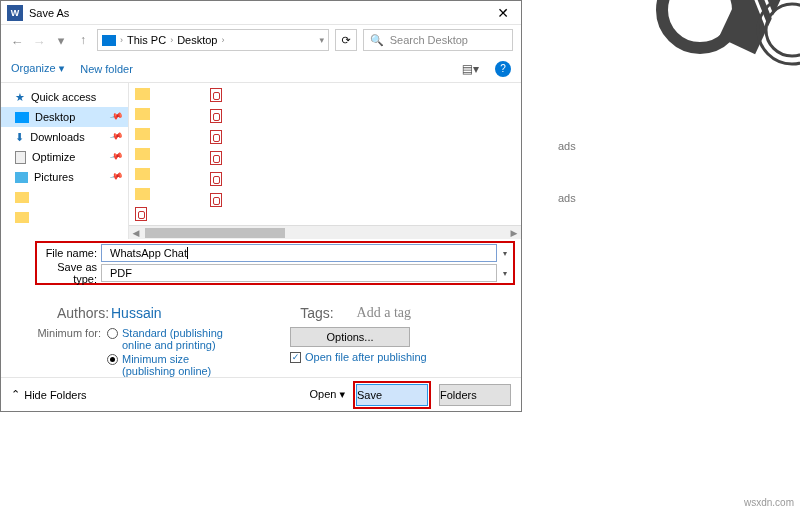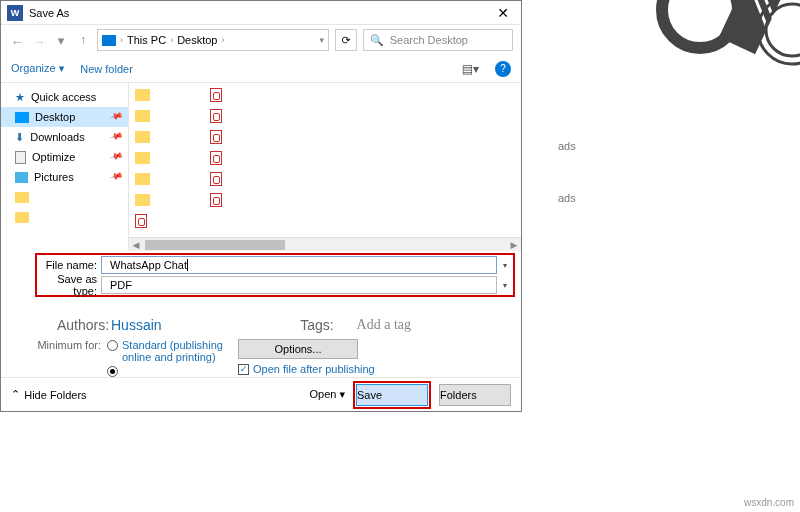--- a/index.html
+++ b/index.html
@@ -57,21 +57,21 @@
 .meta .mlbl { color: #666; width: 48px; text-align: right; }
 .meta .mval { color: #1a6fb5; cursor: pointer; }
 .meta .mval.grey { color: #888; font-family: Liberation Serif, serif; }
 .optimize { display: flex; padding: 6px 0 0 30px; gap: 6px; font-size: 11px; }
 .optimize .olbl { color: #666; width: 70px; text-align: right; }
 .radios { display: flex; flex-direction: column; gap: 2px; }
 .radio-row { display: flex; gap: 4px; align-items: flex-start; cursor: pointer; }
 .radio { width: 11px; height: 11px; border: 1px solid #555; border-radius: 50%; margin-top: 1px; display: flex; align-items: center; justify-content: center; }
 .radio.sel::after { content: ""; width: 5px; height: 5px; background: #000; border-radius: 50%; }
 .radio-txt { color: #1a6fb5; line-height: 12px; }
-.right-opts { display: flex; flex-direction: column; gap: 4px; }
+.right-opts { display: flex; flex-direction: column; gap: 4px; margin-left: 52px; }
 .opt-btn { width: 120px; height: 20px; border: 1px solid #adadad; background: #e1e1e1; text-align: center; line-height: 18px; font-size: 11px; cursor: pointer; }
 .chk-row { display: flex; align-items: center; gap: 4px; font-size: 11px; color: #1a6fb5; cursor: pointer; }
 .chk { width: 11px; height: 11px; border: 1px solid #555; display: flex; align-items: center; justify-content: center; font-size: 9px; color: #1a6fb5; }
 .footer { display: flex; align-items: center; height: 34px; padding: 0 10px; gap: 8px; border-top: 1px solid #e5e5e5; }
 .hide-folders { display: flex; align-items: center; gap: 4px; font-size: 11px; cursor: pointer; }
 .footer .spacer { flex: 1; }
 .tools { font-size: 11px; cursor: pointer; }
 .btn { width: 72px; height: 22px; border: 1px solid #adadad; background: #e1e1e1; text-align: left; line-height: 20px; font-size: 11px; cursor: pointer; }
 .btn.primary { background: #cfe4fb; border-color: #2994e6; }
 .save-wrap { border: 2px solid #d00000; padding: 1px; }
@@ -255,20 +255,21 @@
 
   <div class="optimize">
     <div class="olbl">Minimum for:</div>
     <div class="radios">
       <div class="radio-row">
           <div class="radio"></div>
           <div class="radio-txt" style="width:110px">Standard (publishing online and printing)</div>
         </div>
       <div class="radio-row">
           <div class="radio sel"></div>
+          <div class="radio-txt" style="width:110px">Minimum size (publishing online)</div>
         </div>
     </div>
     <div class="right-opts">
       <div class="opt-btn">Options...</div>
       <div class="chk-row">
           <div class="chk">✓</div>
           <span>Open file after publishing</span>
         </div>
     </div>
   </div>

